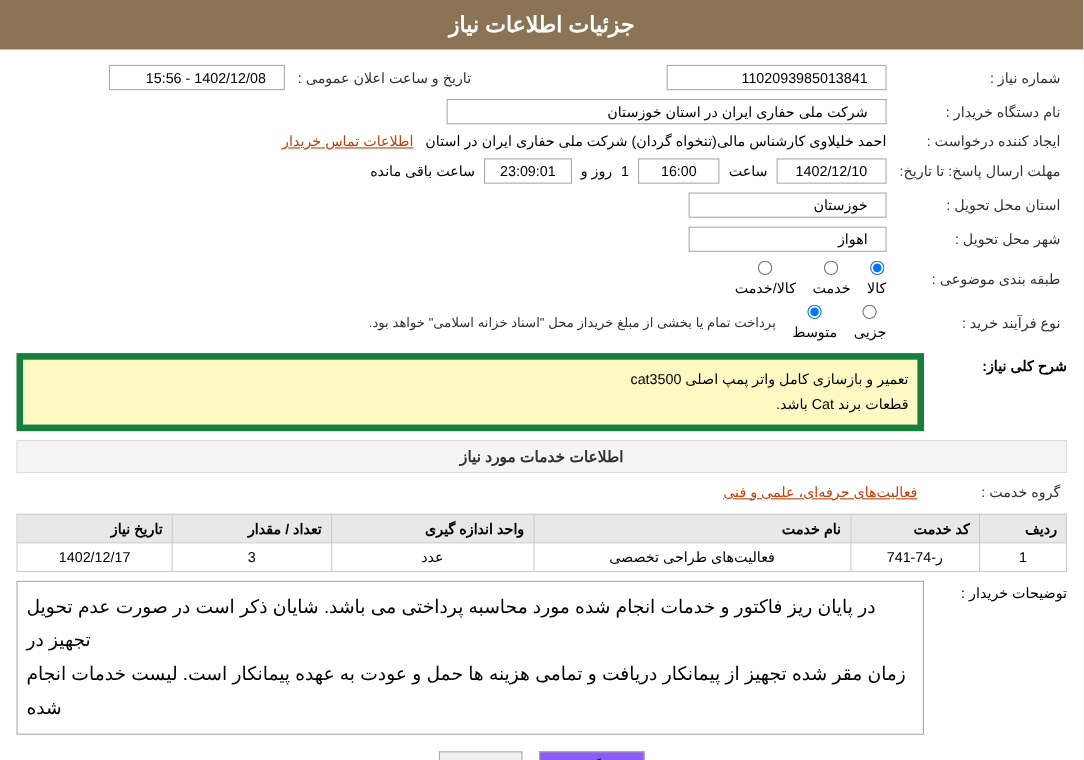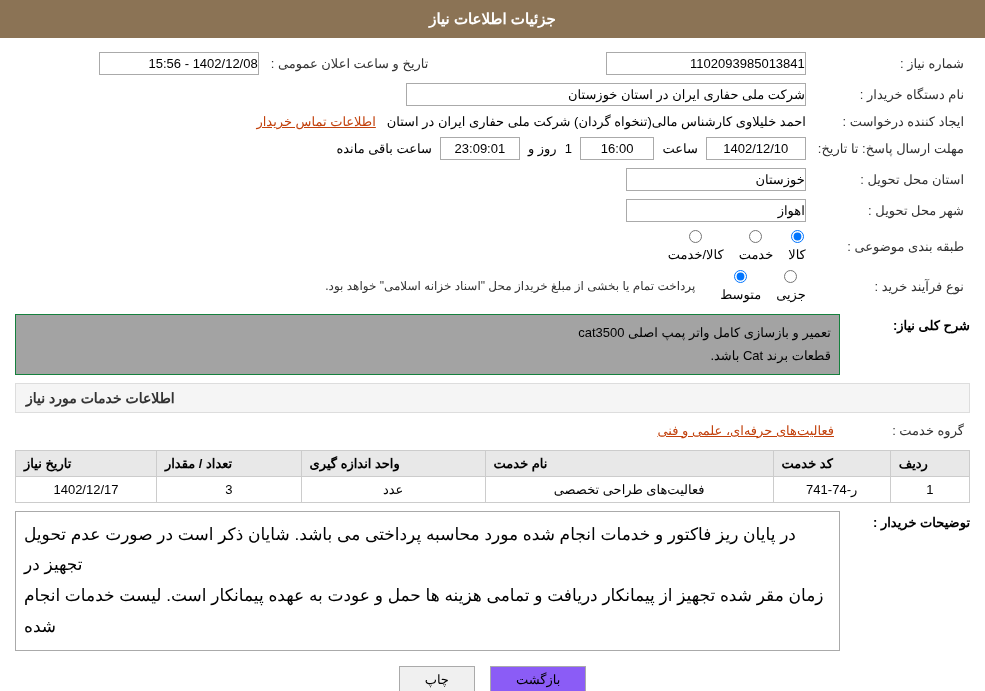--- a/index.html
+++ b/index.html
@@ -13,21 +13,21 @@
       max-width: 985px;
       margin: 0 auto;
       background: #fff;
       min-height: 691px;
     }
     .header-bar {
       background: #8B7355;
       color: #fff;
       text-align: center;
       padding: 10px;
-      font-size: 15px;
+      font-size: 20px;
       font-weight: bold;
     }
     .main-content {
       padding: 10px 15px;
     }
     .info-table {
       width: 100%;
       border-collapse: collapse;
       margin-bottom: 8px;
     }
@@ -42,37 +42,37 @@
       white-space: nowrap;
       font-weight: normal;
       width: 130px;
     }
     .value-cell {
       text-align: right;
     }
     .input-box {
       border: 1px solid #aaa;
       background: #fff;
-      padding: 3px 0;
+      padding: 3px 16px;
       display: inline-block;
       min-width: 120px;
       text-align: right;
     }
     .input-fixed {
       min-width: 200px;
     }
     .section-title {
       background: #f5f5f5;
       border: 1px solid #ddd;
       padding: 6px 10px;
       font-size: 14px;
       font-weight: bold;
       color: #333;
       margin: 8px 0 6px 0;
-      text-align: left;
+      text-align: center;
     }
     .link-blue {
       color: #c2410c;
       text-decoration: underline;
       cursor: pointer;
     }
     .radio-group {
       display: inline-flex;
       gap: 15px;
       align-items: center;
@@ -107,39 +107,39 @@
     }
     .countdown-box {
       border: 1px solid #aaa;
       background: #fff;
       padding: 3px 6px;
       min-width: 80px;
       display: inline-block;
       text-align: center;
     }
     .description-box {
-      border: 1px solid #15803d;
-      background: #a3a3a3;
+      border: 6px solid #15803d;
+      background: #fef9c3;
       padding: 6px 8px;
       width: 100%;
       min-height: 50px;
       font-size: 13px;
       line-height: 1.8;
     }
     .services-table {
       width: 100%;
       border-collapse: collapse;
       margin: 6px 0;
       font-size: 13px;
     }
     .services-table th {
       background: #e8e8e8;
       border: 1px solid #ccc;
       padding: 5px 8px;
-      text-align: left;
+      text-align: right;
       font-weight: bold;
     }
     .services-table td {
       border: 1px solid #ccc;
       padding: 5px 8px;
       text-align: center;
     }
     .notes-box {
       border: 1px solid #aaa;
       background: #fff;
@@ -266,21 +266,21 @@
         <td colspan="3">
           <div class="radio-group">
             <div class="radio-item">
               <input type="radio" name="purchase_type" style="">
               <span>جزیی</span>
             </div>
             <div class="radio-item">
               <input type="radio" name="purchase_type" checked="" style="">
               <span>متوسط</span>
             </div>
-            <span style="font-size:12px; color:#333; margin-right:10px;">پرداخت تمام یا بخشی از مبلغ خریداز محل "اسناد خزانه اسلامی" خواهد بود.</span>
+            <span style="font-size:12px; color:#333; ">پرداخت تمام یا بخشی از مبلغ خریداز محل "اسناد خزانه اسلامی" خواهد بود.</span>
           </div>
         </td>
       </tr>
     </tbody>
       </table>
 
     <div style="display:flex; align-items:flex-start; margin-bottom:8px;">
       <div style="width:130px; font-weight:bold; padding-top:4px; text-align:right; flex-shrink:0;">شرح کلی نیاز:</div>
       <div style="flex:1;">
         <div class="description-box">
@@ -320,21 +320,21 @@
             <td>ر-74-741</td>
             <td>فعالیت‌های طراحی تخصصی</td>
             <td>عدد</td>
             <td>3</td>
             <td>1402/12/17</td>
           </tr>
         </tbody>
     </table>
 
     <div style="display:flex; align-items:flex-start; margin-top:8px;">
-      <div style="width:130px; font-weight:bold; padding-top:4px; text-align:right; flex-shrink:0;">توضیحات خریدار :</div>
+      <div style="width:130px; font-weight:normal; padding-top:4px; text-align:right; flex-shrink:0;">توضیحات خریدار :</div>
       <div style="flex:1;">
         <div class="notes-box">
           <div>در پایان ریز فاکتور و خدمات انجام شده مورد محاسبه پرداختی می باشد. شایان ذکر است در صورت عدم تحویل تجهیز در</div>
           <div>زمان مقر شده تجهیز از پیمانکار دریافت و تمامی هزینه ها حمل و عودت به عهده پیمانکار است.  لیست خدمات انجام شده</div>
         </div>
       </div>
     </div>
 
     <div class="buttons-row">
       <button class="btn btn-back">بازگشت</button>

